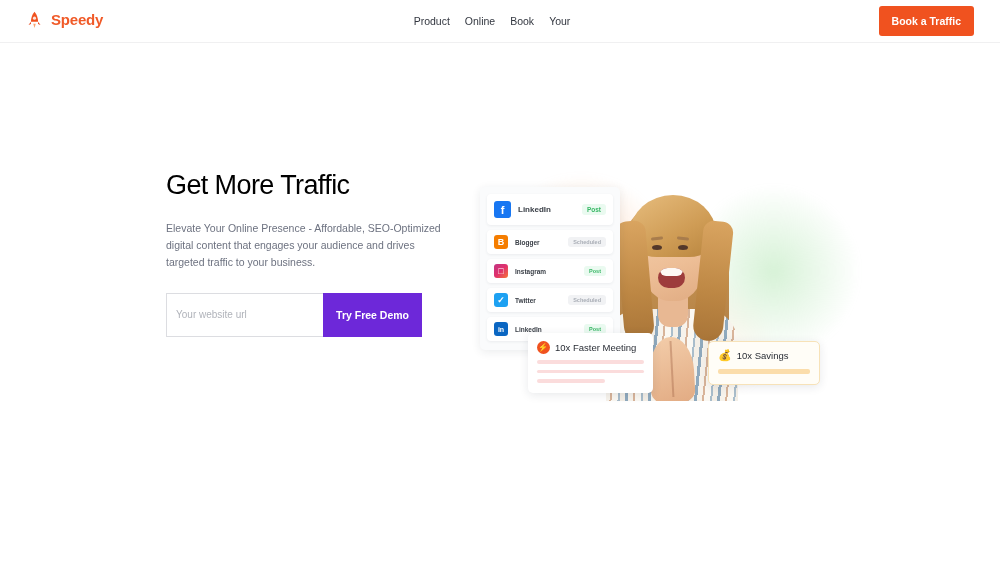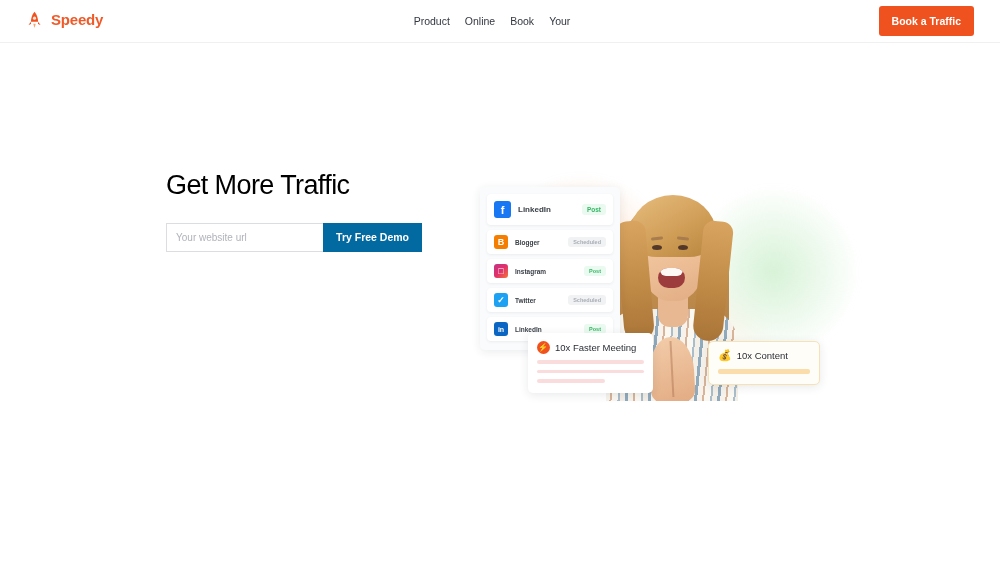--- a/index.html
+++ b/index.html
@@ -59,33 +59,33 @@
     letter-spacing: -0.6px; line-height: 1.1;
   }
   .hero-sub {
     margin-top: 19px;
     font-size: 10.5px; line-height: 1.62; color: #6d7280;
     width: 275px;
   }
   .hero-form {
     margin-top: 22px;
     display: flex; align-items: stretch;
-    width: 256px; height: 29px; border-radius: 12px;
+    width: 256px; height: 44px; border-radius: 12px;
   }
   .hero-input {
     flex: 1;
     border: 1px solid #dcdde1; border-right: none;
     font-size: 10px; color: #9a9ea6;
     padding: 0 9px;
     font-family: "Liberation Sans", sans-serif;
     outline: none; background: #fff;
   }
   .hero-input::placeholder { color: #b0b3ba; }
   .hero-submit {
-    background: #0369a1; color: #fff;
+    background: #6d28d9; color: #fff;
     font-size: 10.5px; font-weight: bold;
     border: none; padding: 0 13px; cursor: pointer;
     white-space: nowrap;
     font-family: "Liberation Sans", sans-serif;
   }
 
   
   .hero-visual {
     position: absolute;
     left: 480px; top: 108px;
@@ -302,20 +302,21 @@
     <span class="nav-item">Your</span>
   </nav>
 
   <button class="cta-btn">Book a Traffic</button>
 </div>
 
 <section class="hero">
 
   <div class="hero-left">
     <h1 class="hero-title">Get More Traffic</h1>
+    <p class="hero-sub">Elevate Your Online Presence - Affordable, SEO-Optimized digital content that engages your audience and drives targeted traffic to your business.</p>
     <form class="hero-form">
       <input class="hero-input" type="text" placeholder="Your website url" style="">
       <button class="hero-submit">Try Free Demo</button>
     </form>
   </div>
 
   <div class="hero-visual">
     <div class="glow"></div>
 
     <div class="person">
@@ -373,21 +374,21 @@
         <span class="chip-label">10x Faster Meeting</span>
       </div>
       <div class="chip-bar b1"></div>
       <div class="chip-bar b2"></div>
       <div class="chip-bar b3"></div>
     </div>
 
     <div class="chip chip-savings">
       <div class="chip-head">
         <span class="bag-ico">💰</span>
-        <span class="chip-label">10x Content</span>
+        <span class="chip-label">10x Savings</span>
       </div>
       <div class="chip-bar"></div>
     </div>
   </div>
 </section>
 
 <section class="logowall">
   
 
   

